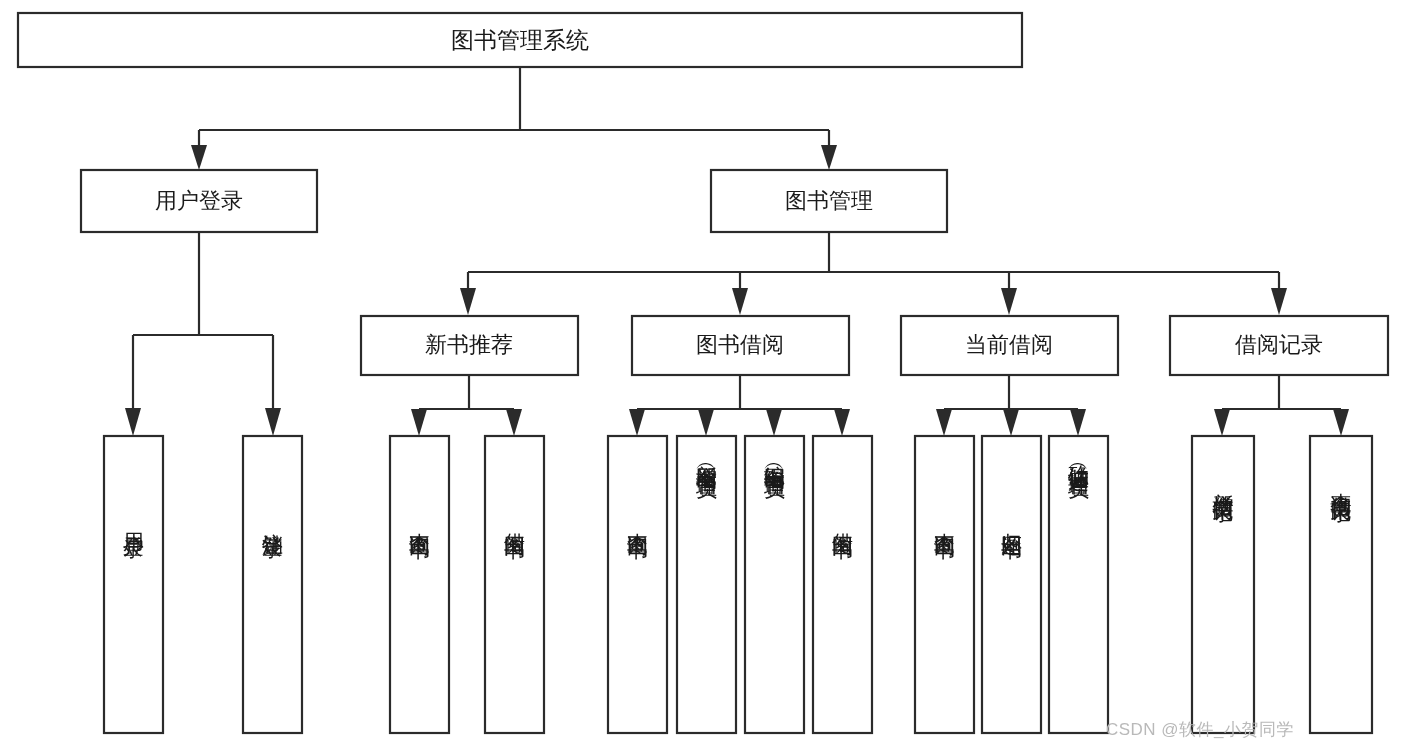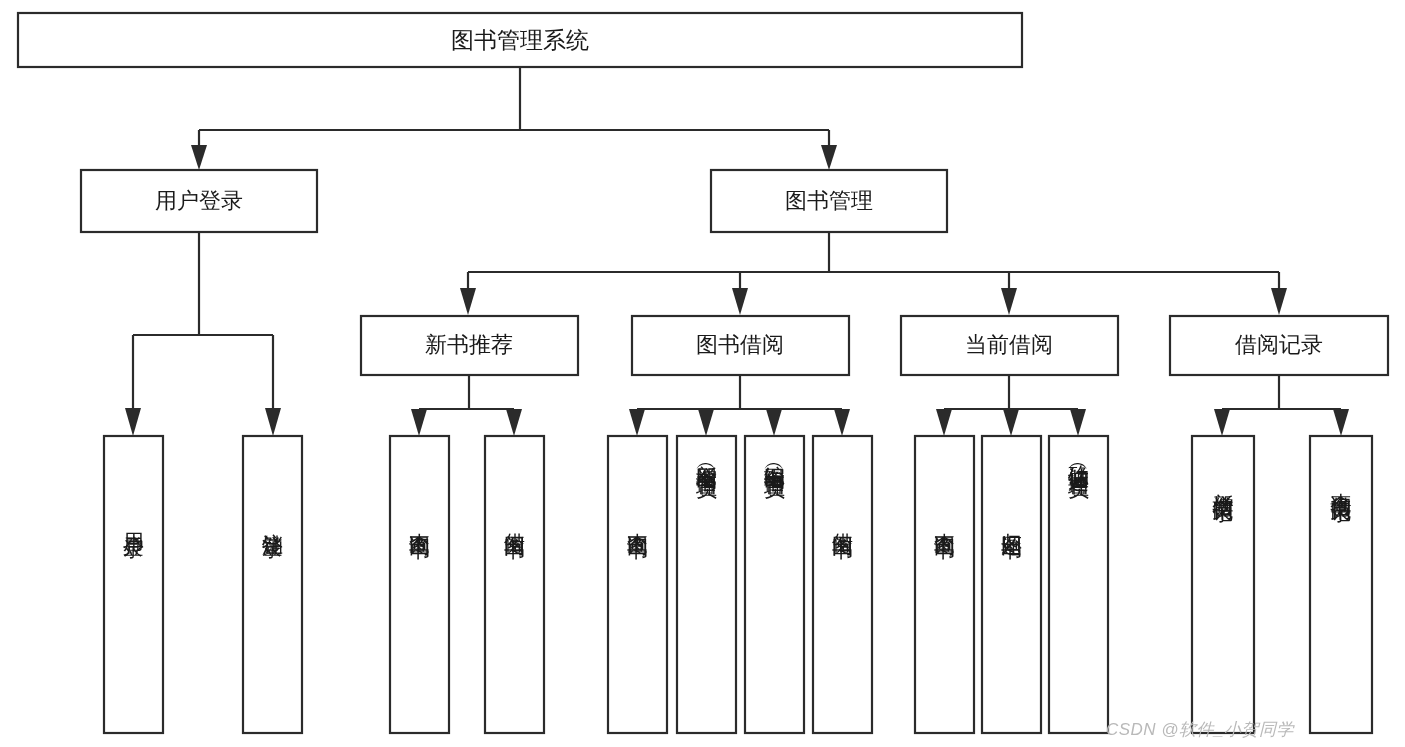--- a/index.html
+++ b/index.html
@@ -65,21 +65,20 @@
   }
   #watermark {
     position: absolute;
     right: 8px;
     bottom: 6px;
     font-family: "Liberation Sans", "DejaVu Sans", sans-serif;
     font-size: 17px;
     color: #b9b9b9;
     letter-spacing: 0.5px;
     white-space: nowrap;
-    font-style: italic;
   }
 </style>
 </head>
 <body>
 
 <div id="diagram-root">
 
   <svg width="1405" height="747" viewBox="0 0 1405 747">
 
     <defs>

